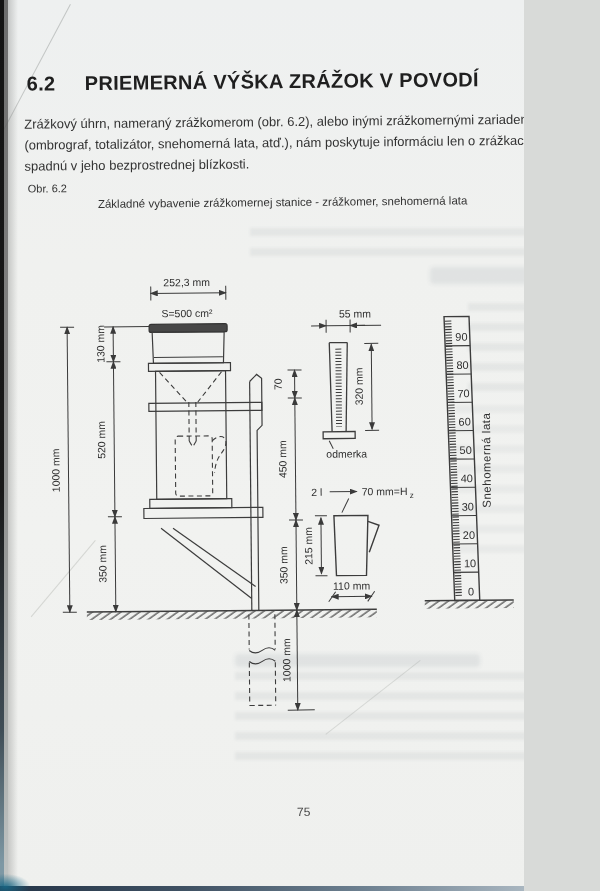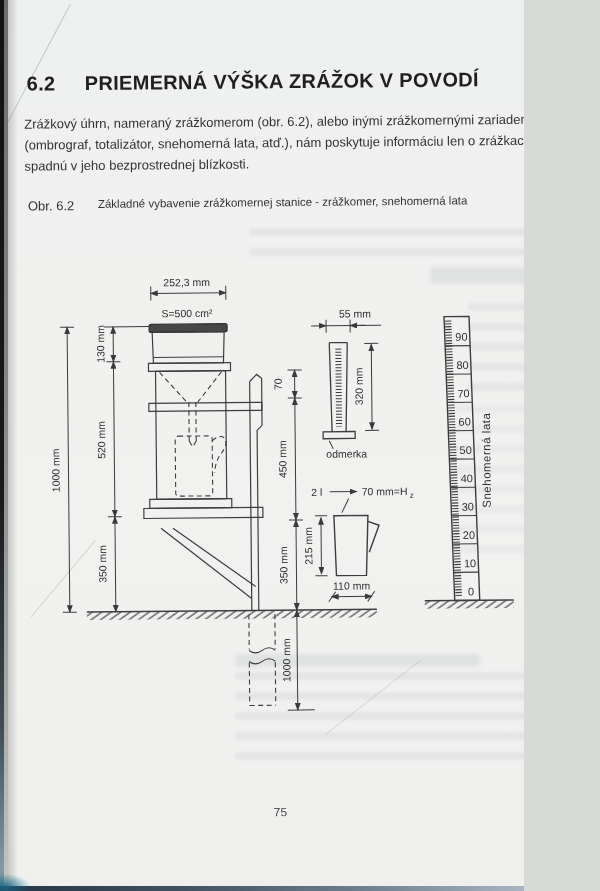--- a/index.html
+++ b/index.html
@@ -27,23 +27,23 @@
   .crease.c3{left:420px;top:660px;height:120px;transform:rotate(52deg);background:rgba(165,168,165,.35);}
   .ghost{position:absolute;filter:blur(1.4px);opacity:.8;
     background:repeating-linear-gradient(180deg, rgba(122,132,140,.13) 0 8px, rgba(122,132,140,0) 8px 20px);}
   .ghost.bold{background:rgba(112,124,134,.16);filter:blur(2px);border-radius:3px;}
   
   .content{position:absolute;left:0;top:0;width:600px;height:891px;
     transform:rotate(-0.55deg);transform-origin:300px 420px;}
   .sec-num{position:absolute;left:30px;top:70px;font-size:20px;font-weight:bold;color:#1f1f1f;letter-spacing:.3px;}
   .sec-title{position:absolute;left:88px;top:70px;font-size:20px;font-weight:bold;color:#1f1f1f;letter-spacing:.3px;}
   .body-text{position:absolute;left:27px;top:111px;width:552px;font-size:13px;line-height:21px;color:#333;}
-  .cap-label{position:absolute;left:30px;top:196px;font-size:13px;color:#333;}
+  .cap-label{position:absolute;left:30px;top:180px;font-size:11px;color:#333;}
   .cap-text{position:absolute;left:100px;top:196px;font-size:11.5px;color:#333;}
-  .pageno{position:absolute;left:270px;top:805px;width:60px;font-size:12px;color:#444;}
+  .pageno{position:absolute;left:270px;top:805px;width:60px;text-align:center;font-size:12px;color:#444;}
   .figure-svg{position:absolute;left:50px;top:268px;}
   svg text{font-family:"Liberation Sans", sans-serif;fill:#2f2f2f;}
   .dimtxt{font-size:10.5px;}
   .latanum{font-size:11px;}
 </style>
 </head>
 <body>
 
 <div class="screenshot">
 

